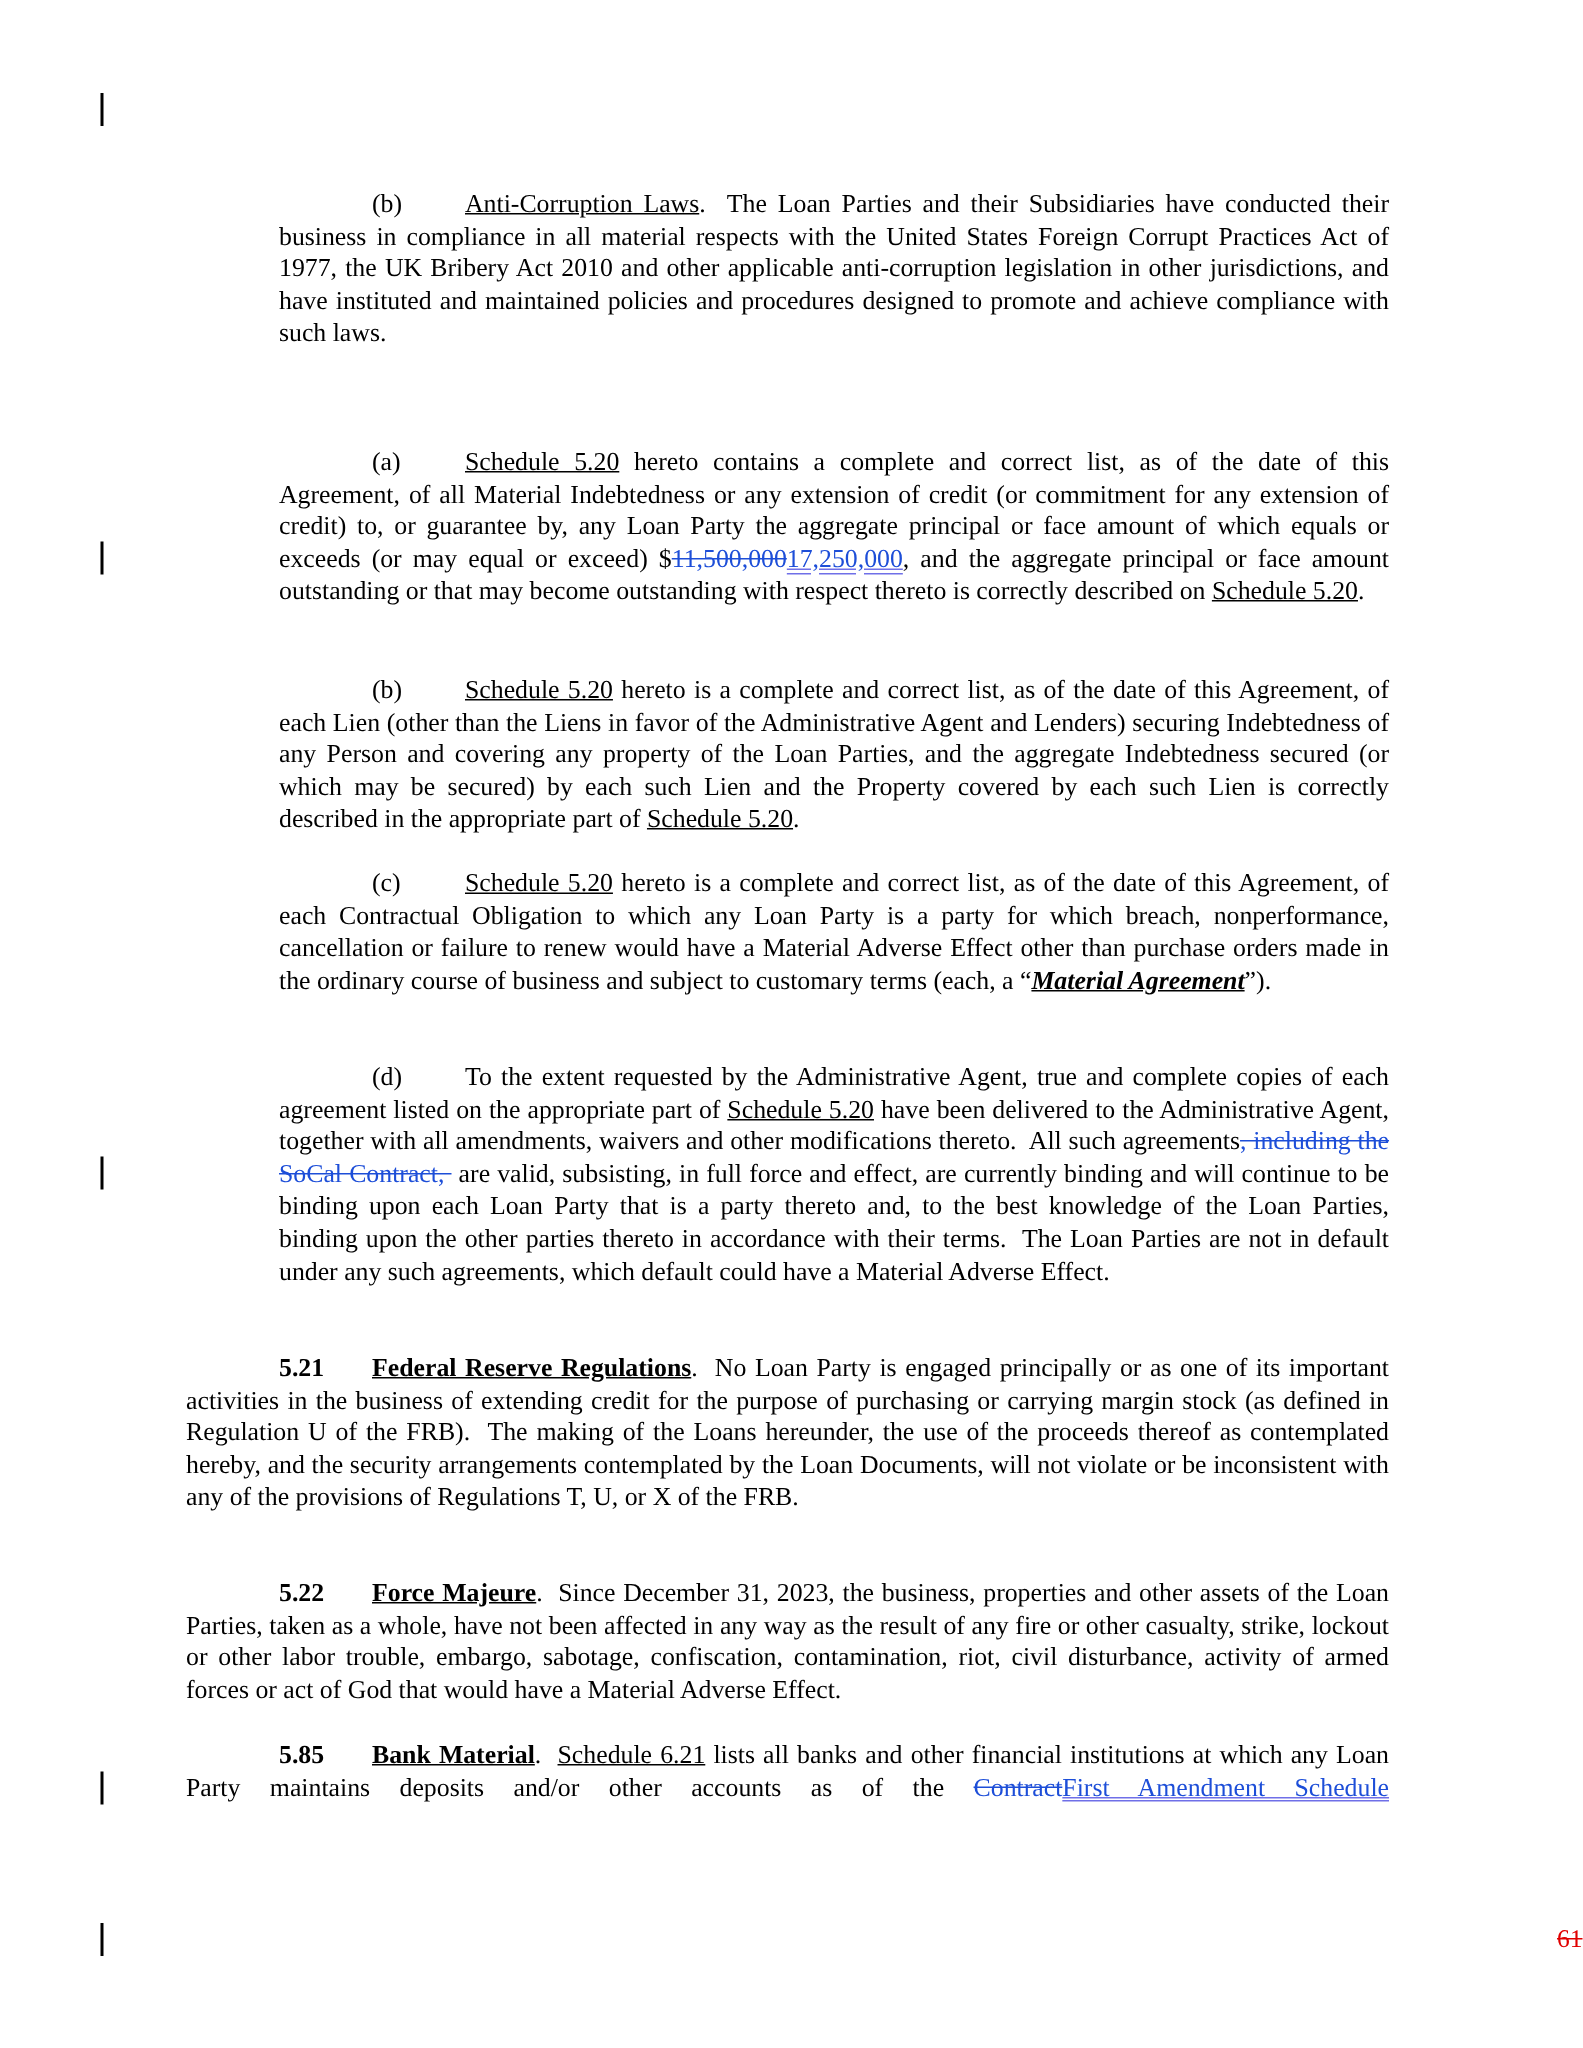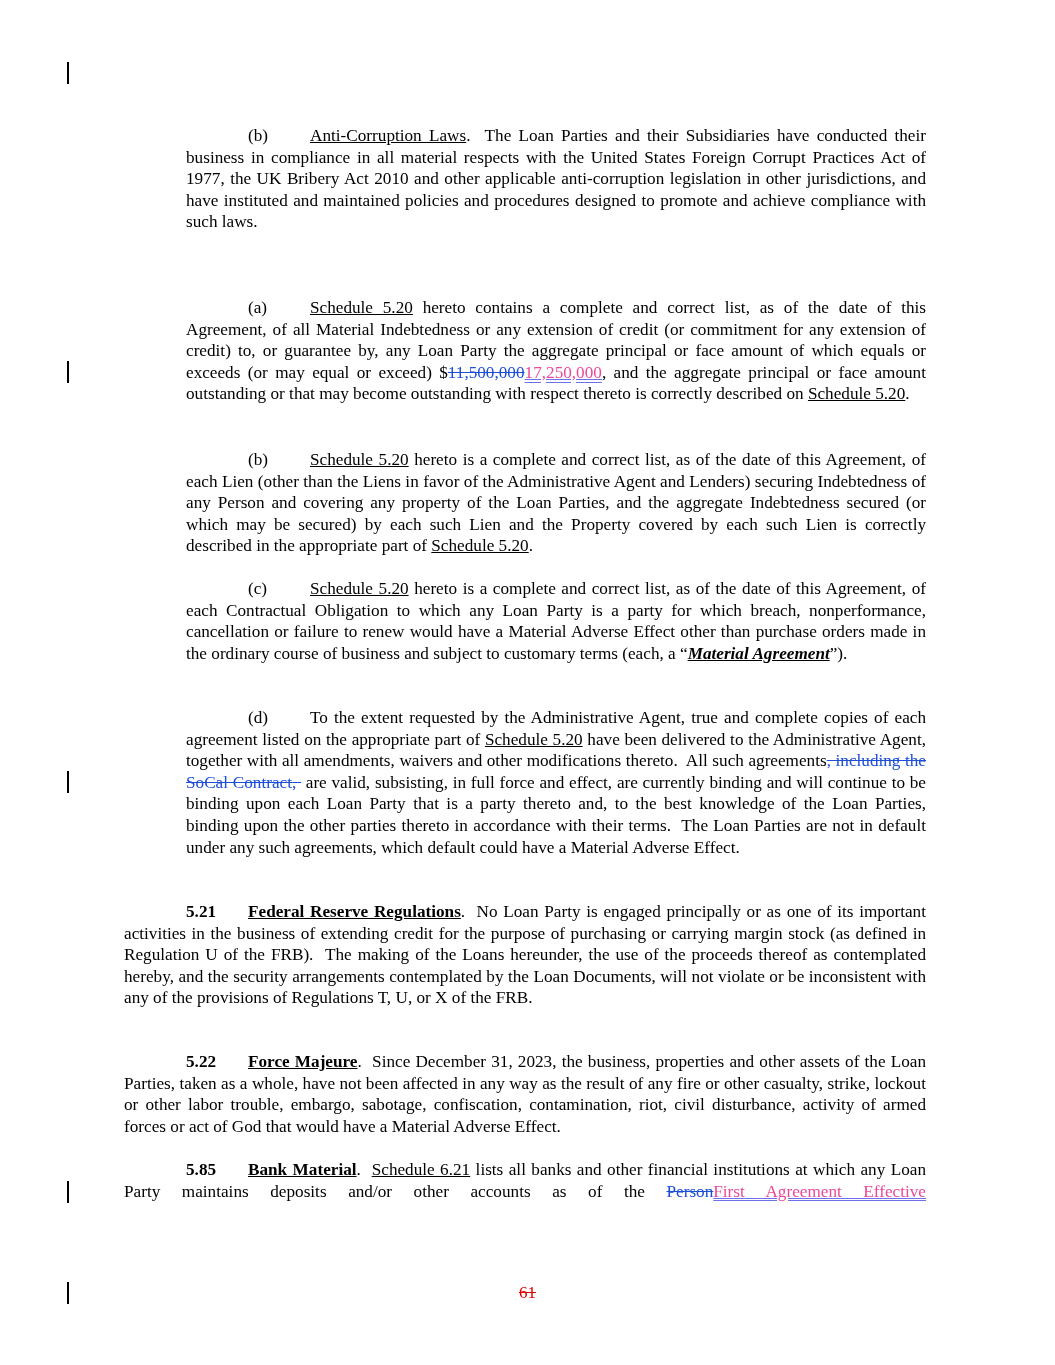--- a/index.html
+++ b/index.html
@@ -9,24 +9,24 @@
   .change-bar { position:absolute; left:67px; width:2px; background:#000; }
   .block { position:absolute; font-size:17.2px; line-height:21.6px; text-align:justify; }
   .indent-sub { left:186px; width:740px; }
   .indent-sec { left:124px; width:802px; }
   .first-sub { text-indent:62px; }
   .first-sec { text-indent:62px; }
   .u { text-decoration:underline; }
   .b { font-weight:bold; }
   .bi { font-weight:bold; font-style:italic; text-decoration:underline; }
   .del { color:#1d4ed8; text-decoration:line-through; }
-  .ins { color:#ec4899; text-decoration:underline double; text-decoration-color:#6f6fe8; }
+  .ins { color:#1d4ed8; text-decoration:underline double; text-decoration-color:#6f6fe8; }
   .heading-num { display:inline-block; width:62px; font-weight:bold; text-indent:0; }
   .sub-label { display:inline-block; width:62px; text-indent:0; }
-  .page-num { position:absolute; left:0; width:1055px; top:1283px; text-align:center;
+  .page-num { position:absolute; left:0; width:1055px; top:1283px; text-align:right;
               font-size:17px; color:#e00000; text-decoration:line-through; }
 </style>
 </head>
 <body>
 
 <div class="page">
 
   <div class="change-bar" style="top:62px;height:22px;"></div>
   <div class="change-bar" style="top:361px;height:22px;"></div>
   <div class="change-bar" style="top:771px;height:22px;"></div>
@@ -56,17 +56,17 @@
 
   <p class="block indent-sec first-sec" style="top:901px;margin:0;">
     <span class="heading-num">5.21</span><span class="b u">Federal Reserve Regulations</span><span>.</span><span style="white-space:pre-wrap;">  No Loan Party is engaged principally or as one of its important activities in the business of extending credit for the purpose of purchasing or carrying margin stock (as defined in Regulation U of the FRB).  The making of the Loans hereunder, the use of the proceeds thereof as contemplated hereby, and the security arrangements contemplated by the Loan Documents, will not violate or be inconsistent with any of the provisions of Regulations T, U, or X of the FRB.</span>
   </p>
 
   <p class="block indent-sec first-sec" style="top:1051px;margin:0;">
     <span class="heading-num">5.22</span><span class="b u">Force Majeure</span><span>.</span><span style="white-space:pre-wrap;">  Since December 31, 2023, the business, properties and other assets of the Loan Parties, taken as a whole, have not been affected in any way as the result of any fire or other casualty, strike, lockout or other labor trouble, embargo, sabotage, confiscation, contamination, riot, civil disturbance, activity of armed forces or act of God that would have a Material Adverse Effect.</span>
   </p>
 
   <p class="block indent-sec first-sec" style="top:1159px;margin:0;text-align-last:justify;">
-    <span class="heading-num">5.85</span><span class="b u">Bank Material</span><span style="white-space:pre-wrap;">.  </span><span class="u">Schedule 6.21</span><span> lists all banks and other financial institutions at which any Loan Party maintains deposits and/or other accounts as of the </span><span class="del">Person</span><span class="ins">First Agreement Effective</span>
+    <span class="heading-num">5.85</span><span class="b u">Bank Material</span><span style="white-space:pre-wrap;">.  </span><span class="u">Schedule 6.21</span><span> lists all banks and other financial institutions at which any Loan Party maintains deposits and/or other accounts as of the </span><span class="del">Contract</span><span class="ins">First Amendment Schedule</span>
   </p>
 
   <div class="page-num">61</div>
 </div>
 
 </body></html>

